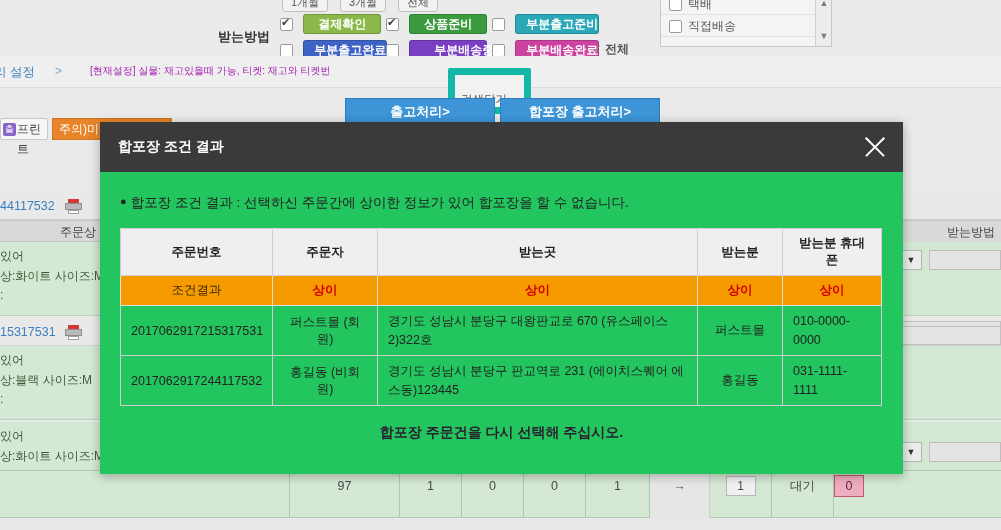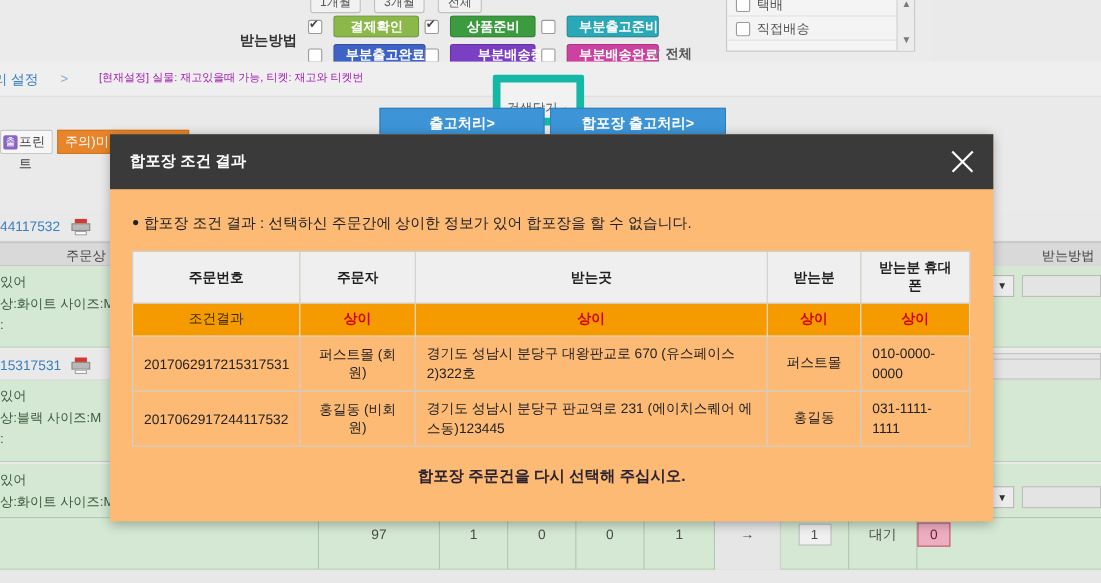--- a/index.html
+++ b/index.html
@@ -176,21 +176,21 @@
   .pink-box {
     display: inline-block; width: 30px; height: 22px; line-height: 20px;
     background: #ecaec0; border: 1px solid #c4576f; color: #6d2034;
     text-align: center; font-size: 12.5px;
   }
   .bot-strip { position: absolute; left: 0; bottom: 0; width: 1001px; height: 12px; background: #e8e8e8; }
 
   
   .modal {
     position: absolute; left: 100px; top: 122px; width: 803px; height: 352px;
-    background: #fdba74; box-shadow: 0 2px 10px rgba(0,0,0,.3);
+    background: #22c55e; box-shadow: 0 2px 10px rgba(0,0,0,.3);
   }
   .modal-head {
     position: relative; height: 50px; background: #3a3a3a;
   }
   .modal-title {
     position: absolute; left: 18px; top: 16px; color: #fff;
     font-weight: bold; font-size: 14px;
   }
   .modal-close {
     position: absolute; right: 12px; top: 9px; width: 32px; height: 32px;

